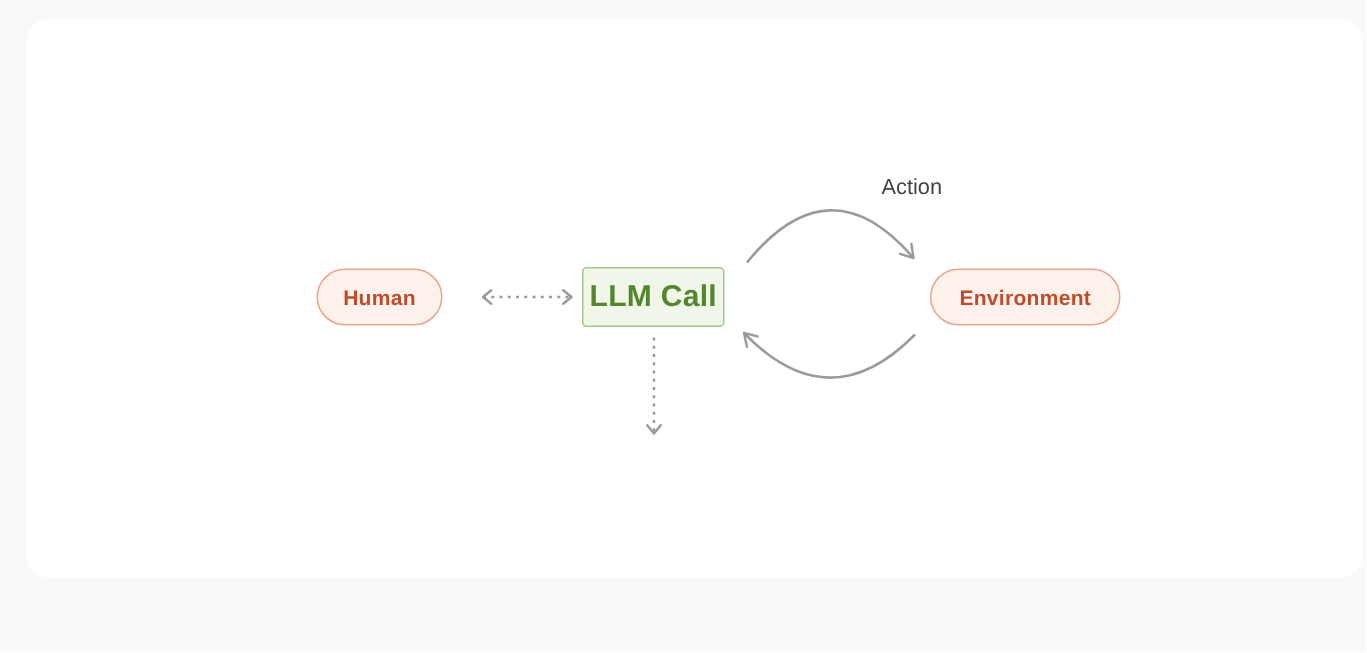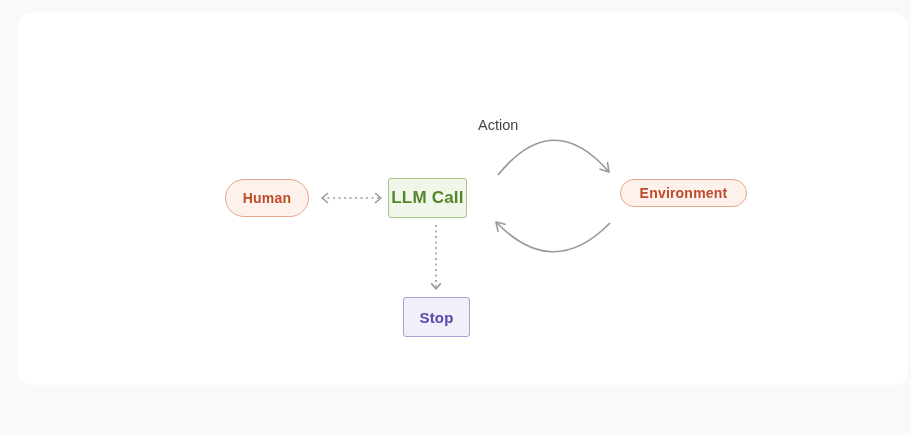--- a/index.html
+++ b/index.html
@@ -15,45 +15,45 @@
     background:var(--card-bg,#ffffff);
     border-radius:14px;
   }
   .node{
     position:absolute;display:flex;align-items:center;justify-content:center;
     box-sizing:border-box;font-weight:700;letter-spacing:.2px;
   }
   .node.pill{border-radius:999px;}
   .node.rect{border-radius:3px;}
   #node-human{
-    left:207px;top:166px;width:84px;height:38px;font-size:14px;
+    left:193px;top:166px;width:84px;height:38px;font-size:14px;
     background:var(--human-env-fill,#fdf1ec);
     border:1px solid var(--human-env-border,#eaa68c);
     color:var(--human-env-text,#bf4b2b);
   }
   #node-llm{
-    left:370px;top:165px;width:79px;height:40px;font-size:17px;
+    left:370px;top:165px;width:95px;height:40px;font-size:20px;
     background:var(--llm-fill,#f0f6ea);
     border:1px solid var(--llm-border,#a5c688);
     color:var(--llm-text,#55862c);
   }
   #node-env{
-    left:602px;top:166px;width:127px;height:28px;font-size:14px;
+    left:602px;top:166px;width:127px;height:38px;font-size:14px;
     background:var(--human-env-fill,#fdf1ec);
     border:1px solid var(--human-env-border,#eaa68c);
     color:var(--human-env-text,#bf4b2b);
   }
   #node-stop{
     left:385px;top:284px;width:67px;height:40px;font-size:15px;
     background:var(--stop-fill,#f1effa);
     border:1px solid var(--stop-border,#a89fd8);
     color:var(--stop-text,#5a49ae);
   }
   .edge-label{
-    position:absolute;width:150px;text-align:left;
+    position:absolute;width:150px;text-align:right;
     font-size:14.5px;color:var(--edge-label,#45443f);font-weight:400;
   }
   #label-action{left:460px;top:104px;}
   #label-feedback{left:460px;top:248px;}
   .caption{
     position:absolute;left:18px;top:396px;
     font-size:13.5px;color:var(--caption-text,#5e5b55);
   }
   svg.arrows{position:absolute;left:0;top:0;pointer-events:none;}
   .arrow-stroke{stroke:var(--arrow,#9a9a96);fill:none;}
@@ -88,21 +88,18 @@
     </div>
 
     <div id="node-llm" class="node rect">
       <span>LLM Call</span>
     </div>
 
     <div id="node-env" class="node pill">
       <span>Environment</span>
     </div>
 
-    <div id="node-stop" class="node rect">
-      <span>Stop</span>
-    </div>
 
     <div id="label-action" class="edge-label">Action</div>
 
   </div>
 
 </div>
 
 </body></html>

